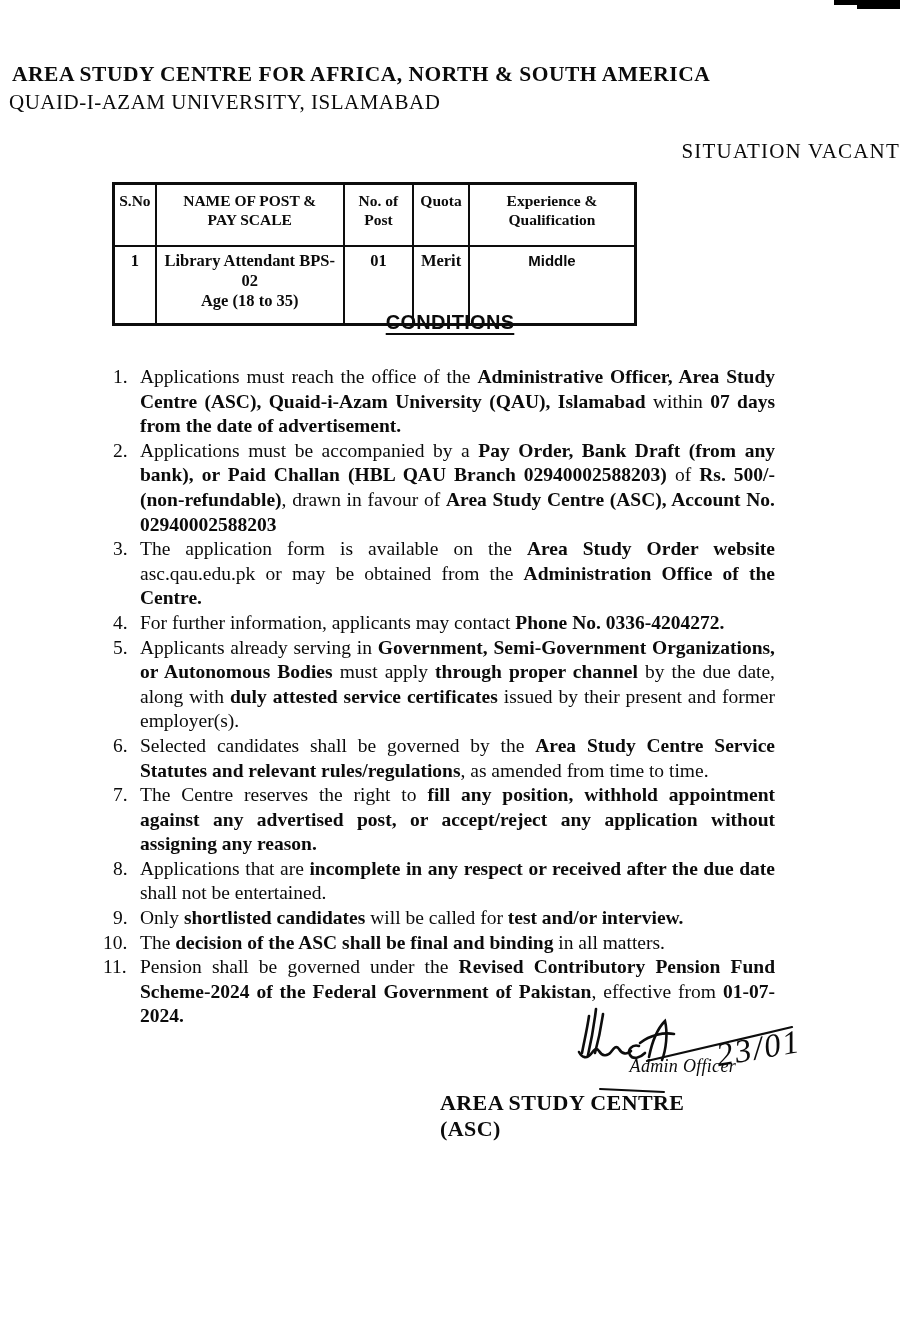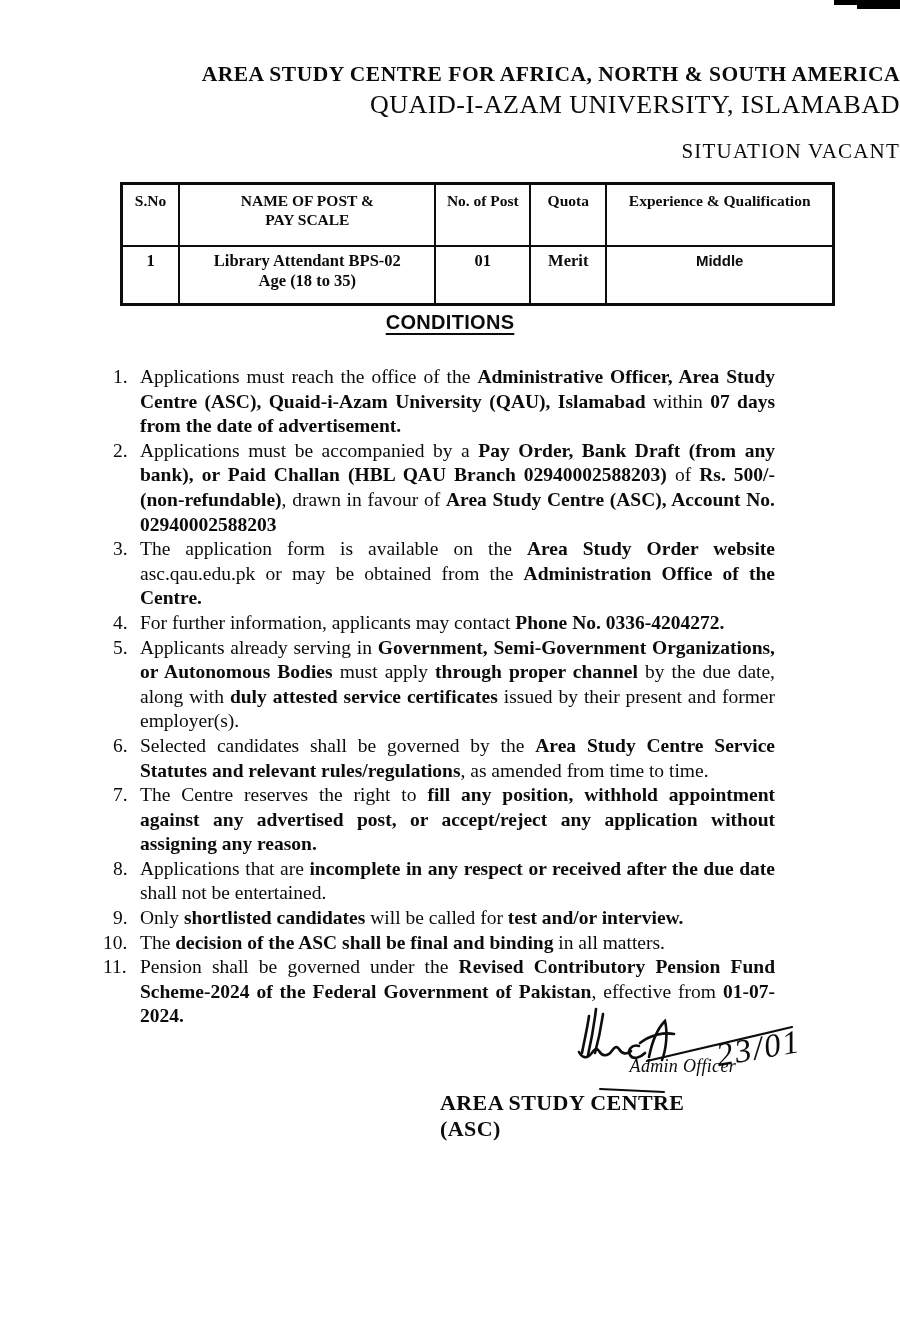--- a/index.html
+++ b/index.html
@@ -5,29 +5,29 @@
   html,body{margin:0;padding:0;background:#e8e8e8;}
   .page{
     position:relative; width:900px; height:1329px; margin:0 auto;
     background:#ffffff; color:#0b0b0b;
     font-family:"Liberation Serif", serif; overflow:hidden;
   }
   
   .scan-mark-1{position:absolute; top:0; right:0; width:66px; height:5px; background:#000;}
   .scan-mark-2{position:absolute; top:4px; right:0; width:43px; height:5px; background:#000;}
 
-  .org-line1{position:absolute; top:62px; left:12px; right:0; text-align:right;
+  .org-line1{position:absolute; top:62px; left:12px; right:0; text-align:left;
     font-weight:700; font-size:21.5px; letter-spacing:.5px;}
-  .org-line2{position:absolute; top:90px; left:9px; right:0; text-align:right;
-    font-size:26px; letter-spacing:.5px;}
+  .org-line2{position:absolute; top:90px; left:9px; right:0; text-align:left;
+    font-size:21px; letter-spacing:.5px;}
   .doc-title{position:absolute; top:139px; left:0; right:0; text-align:right;
     font-size:21px; letter-spacing:1.2px;}
 
   table.vac{
-    position:absolute; left:120px; top:182px; width:715px;
+    position:absolute; left:112px; top:182px; width:525px;
     border-collapse:collapse; table-layout:fixed;
     border:3px solid #0d0d0d;
   }
   table.vac th, table.vac td{
     border:2px solid #0d0d0d; text-align:center; vertical-align:top;
     font-weight:700; overflow:hidden;
   }
   table.vac th{font-size:15.5px; padding:6px 3px 16px 3px; line-height:19px;}
   table.vac td{font-size:16.5px; padding:4px 3px 12px 3px; line-height:20px;}
   table.vac td.sans div{font-family:"Liberation Sans", sans-serif; font-size:15px;}

